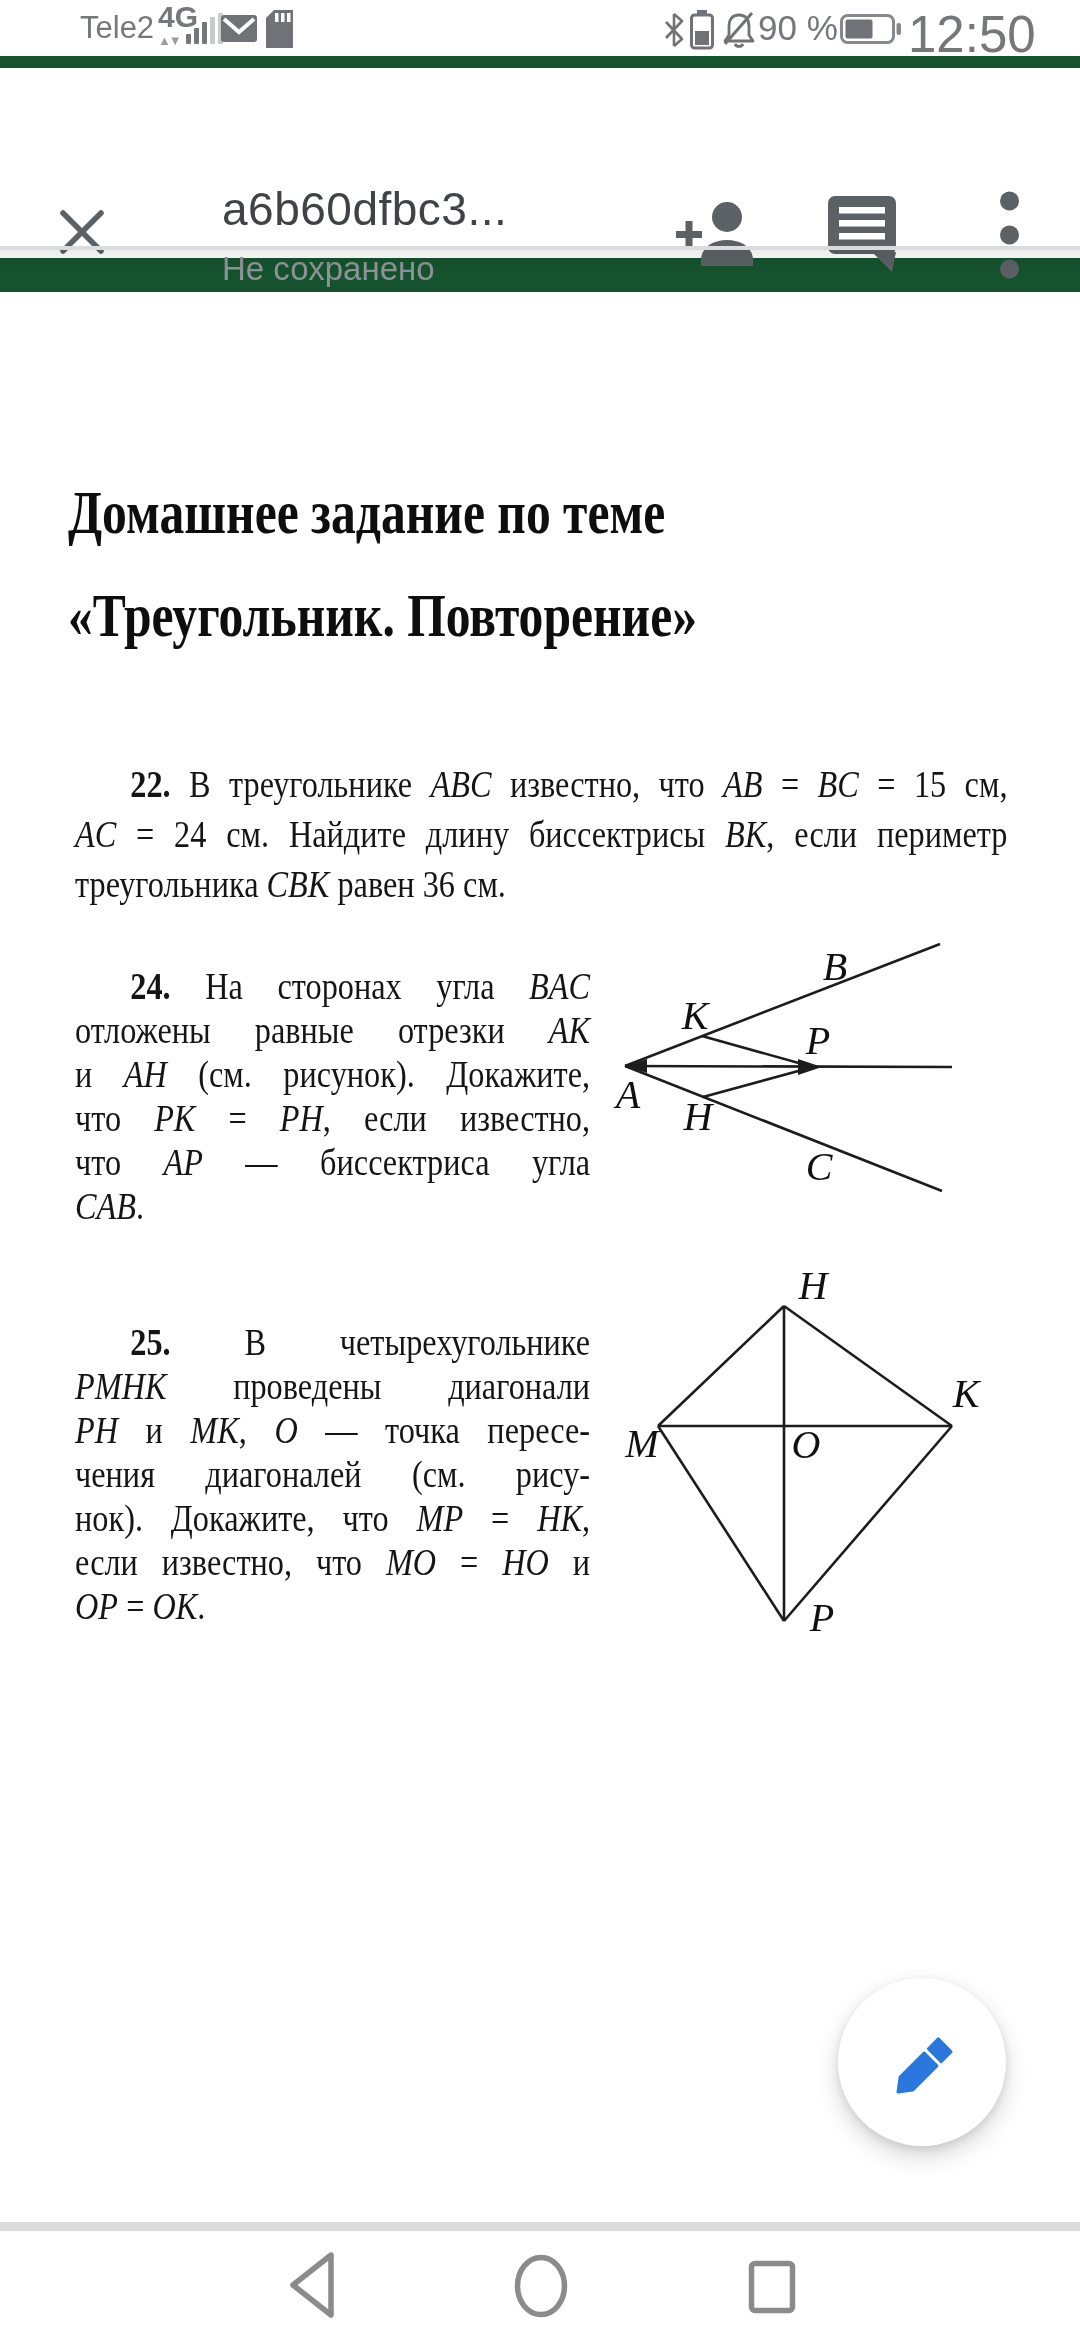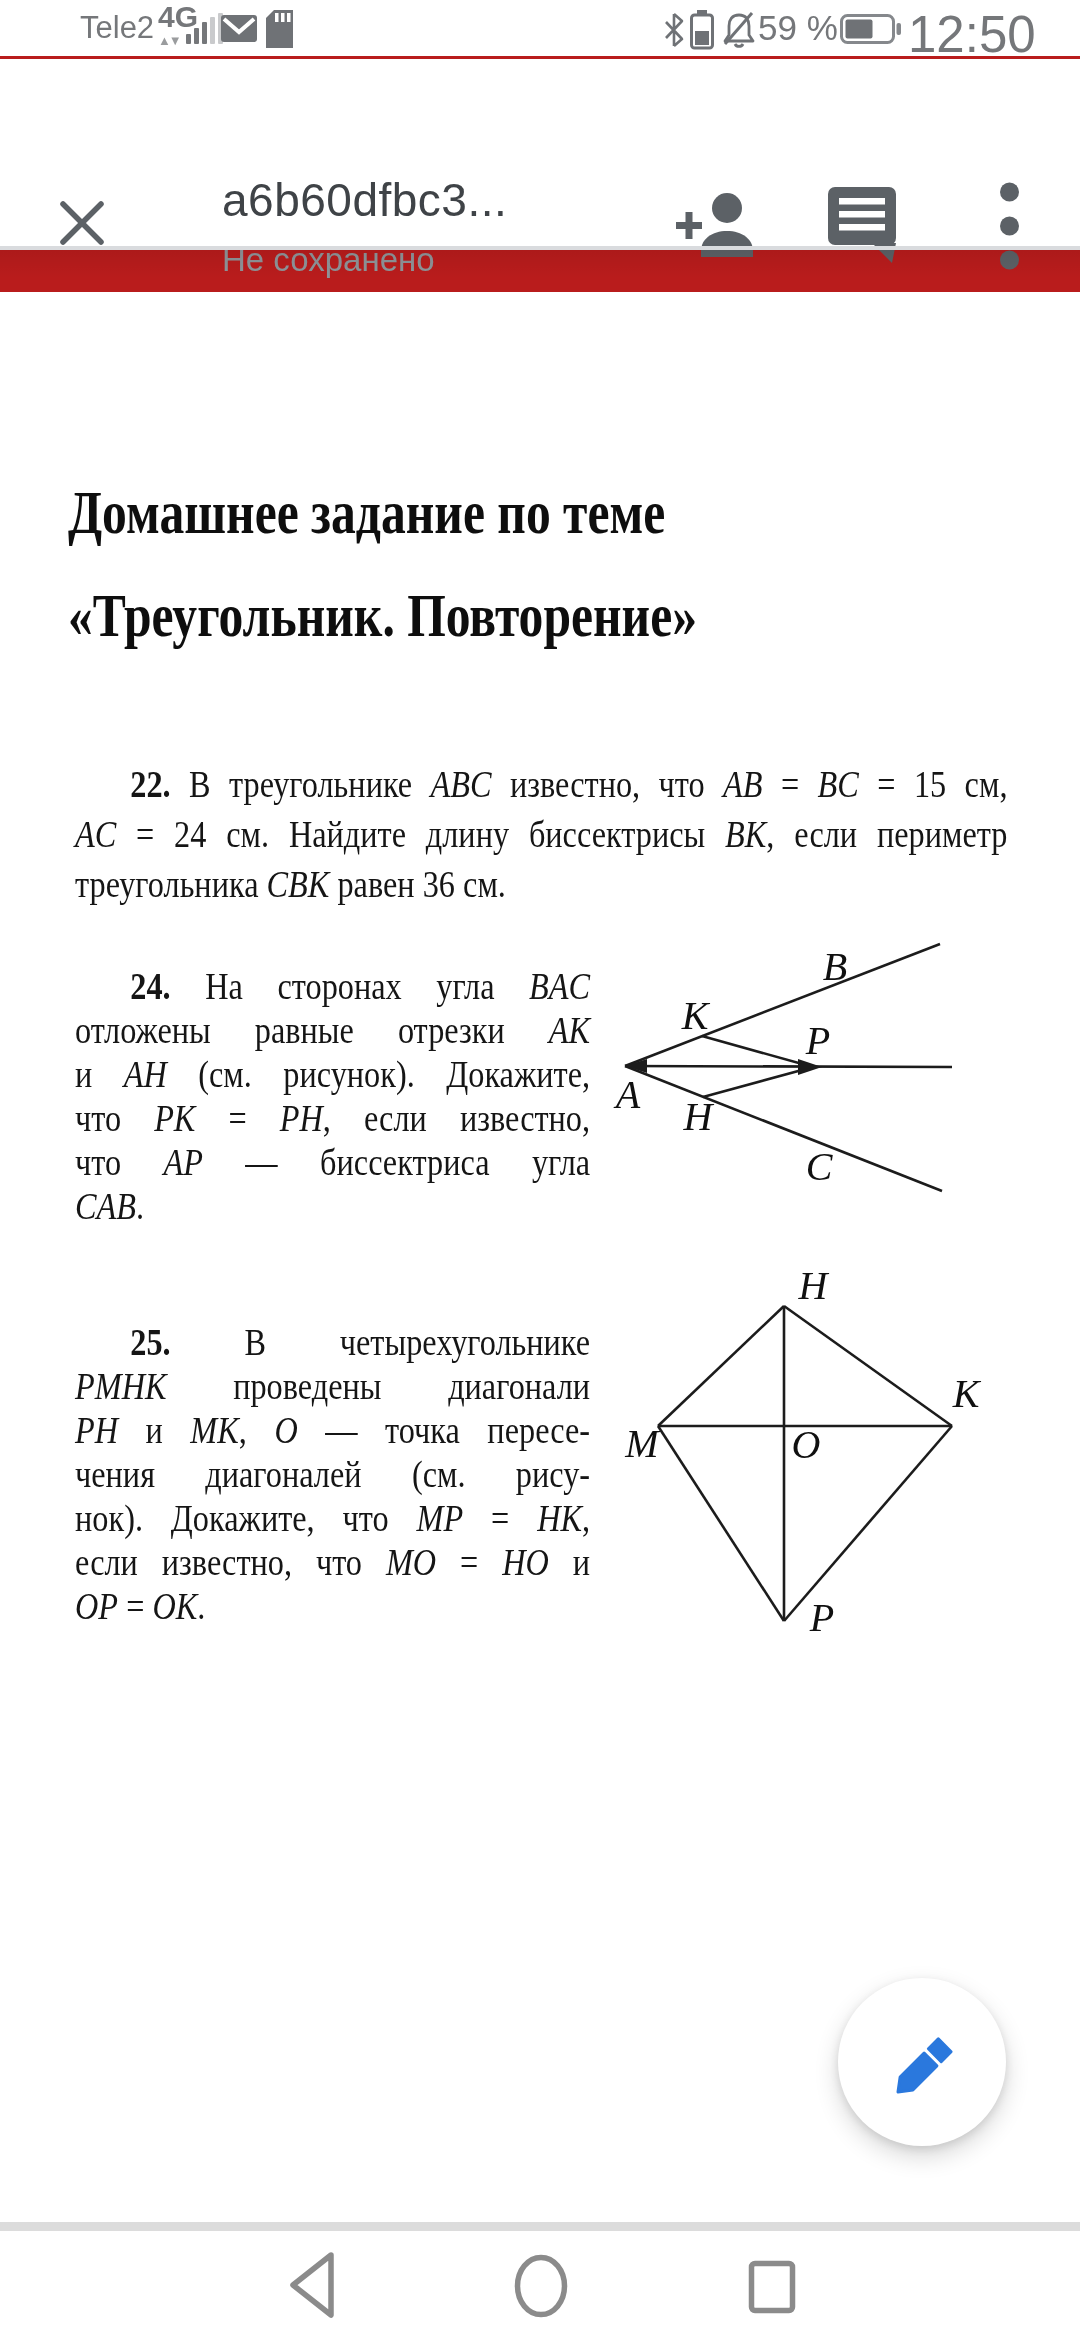--- a/index.html
+++ b/index.html
@@ -1,33 +1,33 @@
 <!DOCTYPE html>
 <html><head>
 <meta charset="utf-8">
 <style>
   html,body { margin:0; padding:0; background:#444; }
   .screen {
-    position:relative; width:1080px; height:2340px; background:#b91c1c;
+    position:relative; width:1080px; height:2340px; background:#14532d;
     font-family:"Liberation Sans", sans-serif; overflow:hidden; margin:0 auto;
   }
   
   .status-bar { position:absolute; top:0; left:0; width:1080px; height:56px; background:#fff; }
   .sb-item { position:absolute; }
   .sb-text { color:#75777a; }
   .carrier { left:80px; top:10px; font-size:31px; }
   .net-badge { left:158px; top:6px; width:40px; height:44px; }
   .net-4g { font-size:30px; font-weight:bold; color:#75777a; line-height:22px; }
   .net-arrows { font-size:13px; color:#9a9c9e; letter-spacing:-2px; line-height:13px; }
   .sig-bars { left:186px; top:14px; width:38px; height:30px; }
   .sig-bars i { position:absolute; bottom:0; width:5px; border-radius:1px; display:block; }
   .pct { left:758px; top:8px; font-size:35px; }
   .time { left:908px; top:5px; font-size:51px; }
   
-  .toolbar { position:absolute; top:59px; left:0; width:1080px; height:190px; background:#fff; }
+  .toolbar { position:absolute; top:68px; left:0; width:1080px; height:190px; background:#fff; }
   .tb-close { position:absolute; left:59px; top:141px; width:46px; height:46px; }
   .tb-title { position:absolute; left:222px; top:114px; font-size:46px; color:#3f4347; letter-spacing:0.5px; }
   .tb-subtitle { position:absolute; left:222px; top:182px; font-size:33px; color:#8f9499; }
   .tb-icon { position:absolute; }
   .divider { position:absolute; top:246px; left:0; width:1080px; height:4px; background:#d9dbde; }
   .divider-shadow { position:absolute; top:250px; left:0; width:1080px; height:28px;
     background:linear-gradient(to bottom, rgba(0,0,0,0.07), rgba(0,0,0,0)); }
   
   .doc-page { position:absolute; top:292px; left:0; width:1080px; height:1944px; background:#fff; }
   .doc-heading { position:absolute; left:68px; top:169px; width:940px;
@@ -90,21 +90,21 @@
     <svg class="sb-item" style="left:690px;top:10px;" width="24" height="40">
       <rect x="7" y="0" width="10" height="4" fill="#6f7276"></rect>
       <rect x="1.5" y="5" width="21" height="33" rx="3" fill="none" stroke="#6f7276" stroke-width="3"></rect>
       <rect x="5" y="21" width="14" height="14" fill="#6f7276"></rect>
     </svg>
     <svg class="sb-item" style="left:721px;top:11px;" width="36" height="38">
       <path d="M18 4 C11 4 8 9 8 15 L8 24 L4 30 H32 L28 24 L28 15 C28 9 25 4 18 4 Z" fill="none" stroke="#6f7276" stroke-width="2.8" stroke-linejoin="round"></path>
       <path d="M14 33 A4.5 4.5 0 0 0 22 33" fill="none" stroke="#6f7276" stroke-width="2.8"></path>
       <line x1="31" y1="2" x2="4" y2="33" stroke="#6f7276" stroke-width="3"></line>
     </svg>
-    <span class="sb-item sb-text pct">59 %</span>
+    <span class="sb-item sb-text pct">90 %</span>
     <svg class="sb-item" style="left:840px;top:14px;" width="62" height="30">
       <rect x="1.5" y="1.5" width="52" height="27" rx="6" fill="none" stroke="#85888c" stroke-width="3"></rect>
       <rect x="5.5" y="5.5" width="27" height="19" rx="2" fill="#6f7276"></rect>
       <rect x="56.5" y="9" width="4.5" height="12" rx="2" fill="#85888c"></rect>
     </svg>
     <span class="sb-item sb-text time">12:50</span>
   </div>
 
   <div class="toolbar">
     <svg class="tb-close" viewBox="0 0 46 46">

